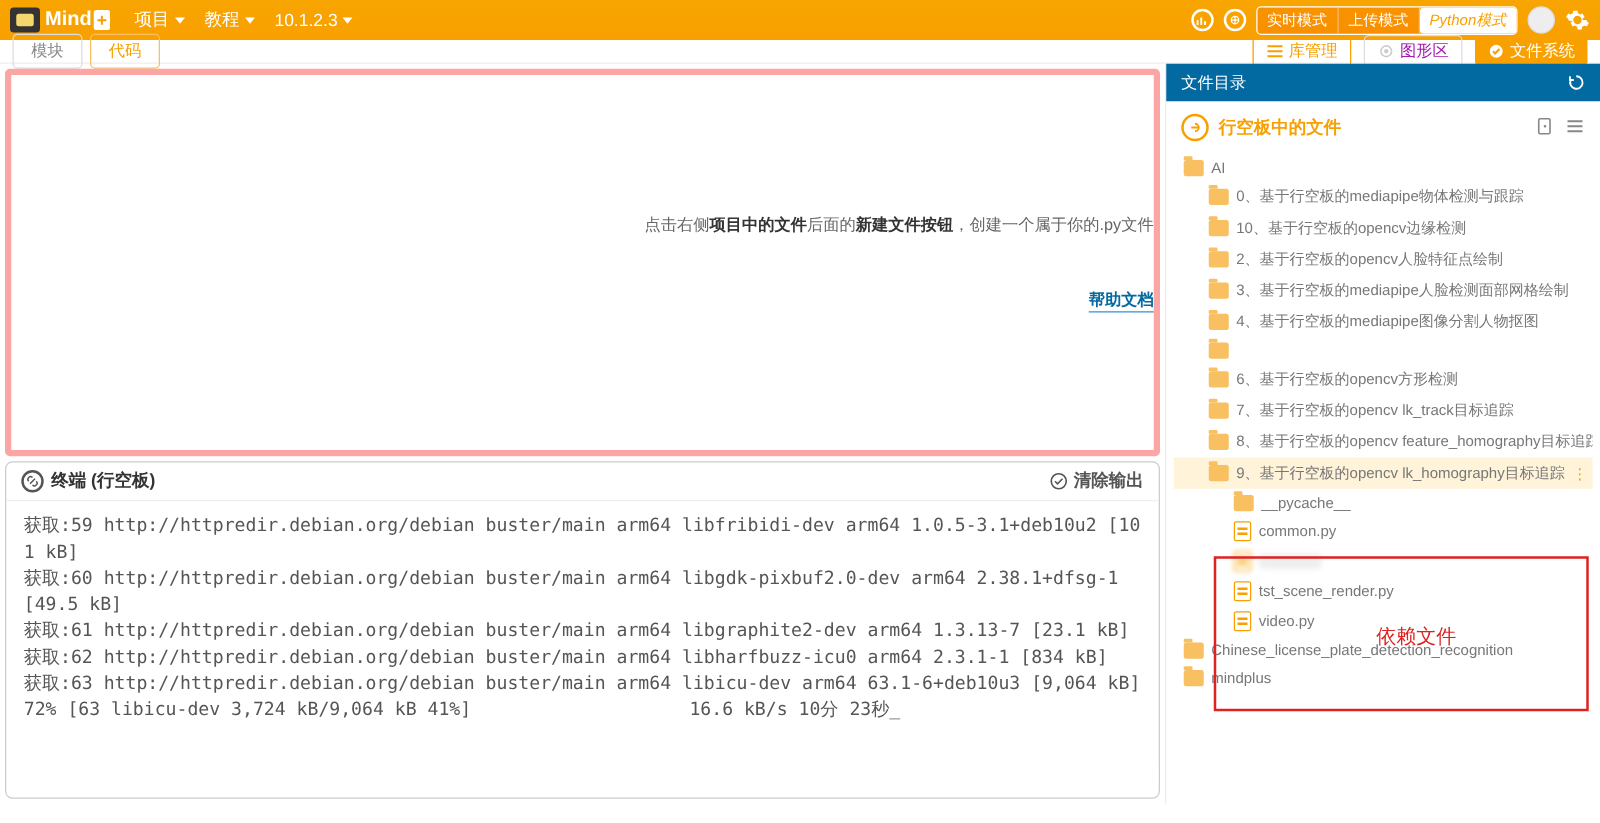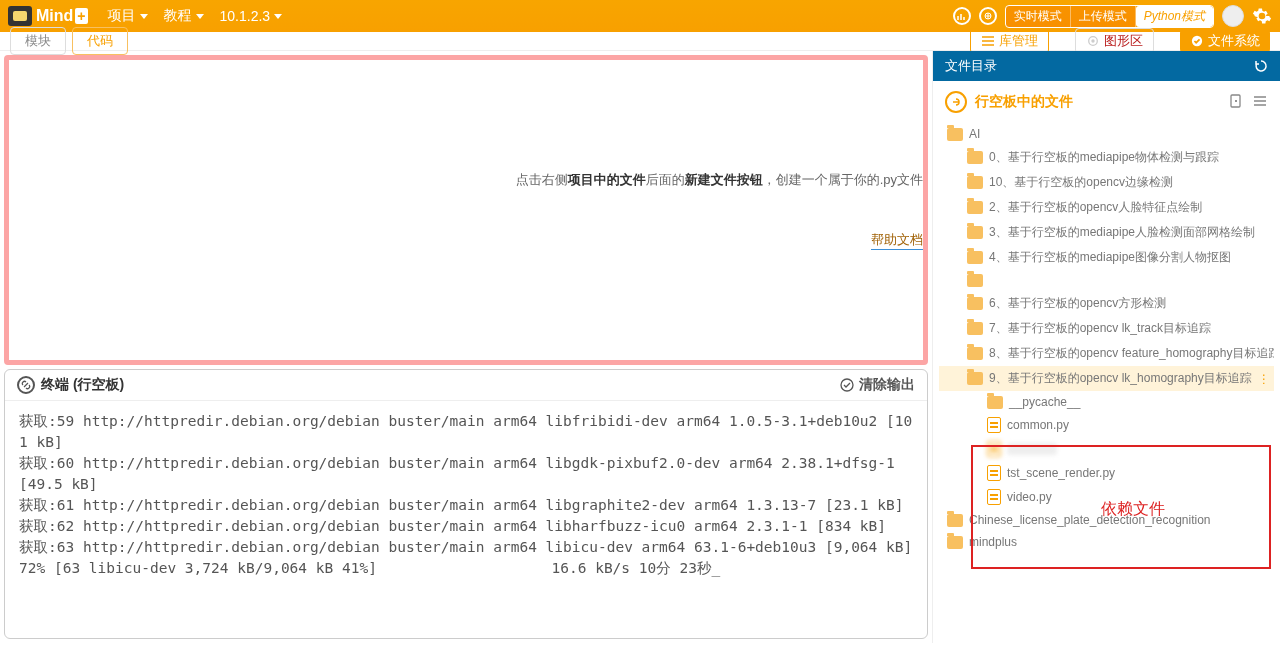--- a/index.html
+++ b/index.html
@@ -19,35 +19,35 @@
     .mode-group { display: flex; gap: 0; border: 1px solid #fff; border-radius: 4px; overflow: hidden; }
     .mode-btn { padding: 2px 8px; font-size: 12px; color: #fff; border-right: 1px solid rgba(255,255,255,0.4); cursor: pointer; background: rgba(255,0,0,0.1); }
     .mode-btn:last-child { border-right: none; background: #fff; color: #f8a000; border-radius: 3px; font-style: italic; }
     .avatar { width: 22px; height: 22px; border-radius: 50%; background: #eee; border: 1px solid #ddd; }
     .gear { width: 20px; height: 20px; cursor: pointer; }
     
     
     .toolbar { height: 19px; display: flex; align-items: center; padding: 0 10px; border-bottom: 1px solid #eee; }
     .tab-btn { padding: 4px 14px; border: 1px solid #ddd; border-radius: 4px; margin-right: 6px; cursor: pointer; font-size: 13px; color: #888; }
     .tab-btn.active { color: #f8a000; border-color: #f8c060; }
-    .toolbar-right { margin-left: auto; display: flex; gap: 26px; align-items: center; }
+    .toolbar-right { margin-left: auto; display: flex; gap: 10px; align-items: center; }
     .tb-btn { display: flex; align-items: center; gap: 4px; padding: 3px 10px; border-radius: 4px; cursor: pointer; font-size: 13px; }
     .tb-orange-outline { border: 1px solid #f8a000; color: #f8a000; }
-    .tb-gray { border: 1px solid #ddd; color: #b91c1c; justify-content: center; }
+    .tb-gray { border: 1px solid #ddd; color: #a21caf; justify-content: center; }
     .tb-solid { background: #f8a000; color: #fff; }
     .tb-icon { width: 14px; height: 12px; }
     
     
     .main { display: flex; height: calc(658px - 32px - 34px); }
     .left-col { flex: 1; display: flex; flex-direction: column; padding: 4px; gap: 4px; min-width: 0; }
     
     
     .editor { flex: 1; border: 5px solid #fca5a5; border-radius: 4px; display: flex; align-items: flex-end; justify-content: center; flex-direction: column; color: #666; font-size: 13px; gap: 36px; }
     .editor b { font-weight: bold; color: #333; }
-    .help-link { color: #a16207; margin-top: 6px; text-decoration: none; border-bottom: 1px solid #3b8fd8; cursor: pointer; font-size: 13px; }
+    .help-link { color: #0369a1; margin-top: 6px; text-decoration: none; border-bottom: 1px solid #3b8fd8; cursor: pointer; font-size: 13px; font-weight: bold; }
     
     
     .terminal { border: 1px solid #ccc; border-radius: 6px; display: flex; flex-direction: column; min-height: 270px; }
     .term-header { display: flex; align-items: center; padding: 6px 12px; border-bottom: 1px solid #eee; font-weight: bold; font-size: 14px; }
     .term-badge { width: 18px; height: 18px; border: 2px solid #555; border-radius: 50%; margin-right: 6px; display: flex; align-items: center; justify-content: center; }
     .term-clear { margin-left: auto; display: flex; align-items: center; gap: 4px; cursor: pointer; font-size: 14px; color: #555; }
     .term-body { padding: 10px 14px; font-family: "Consolas", monospace; font-size: 14.5px; color: #555; line-height: 1.45; white-space: pre-wrap; word-break: break-all; }
     
     
     .right-col { width: 348px; border-left: 1px solid #eee; display: flex; flex-direction: column; }

